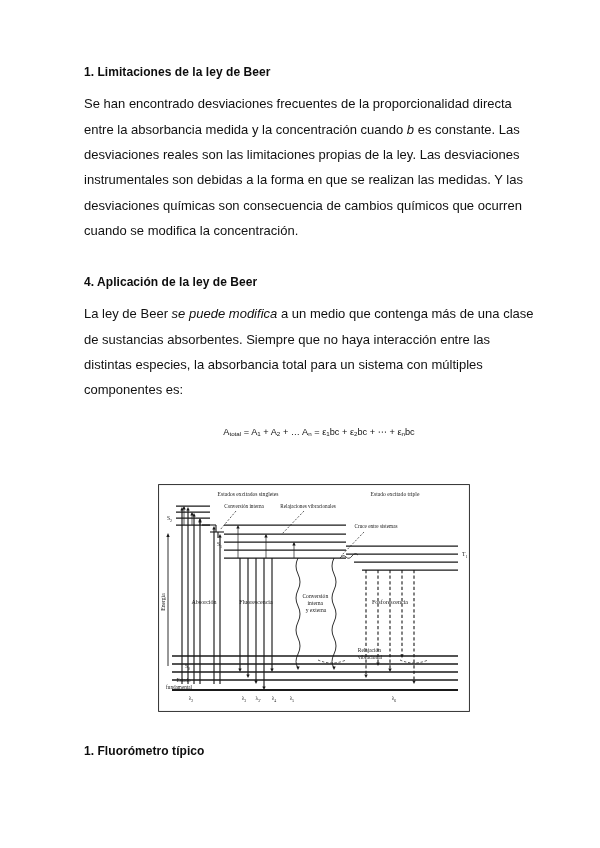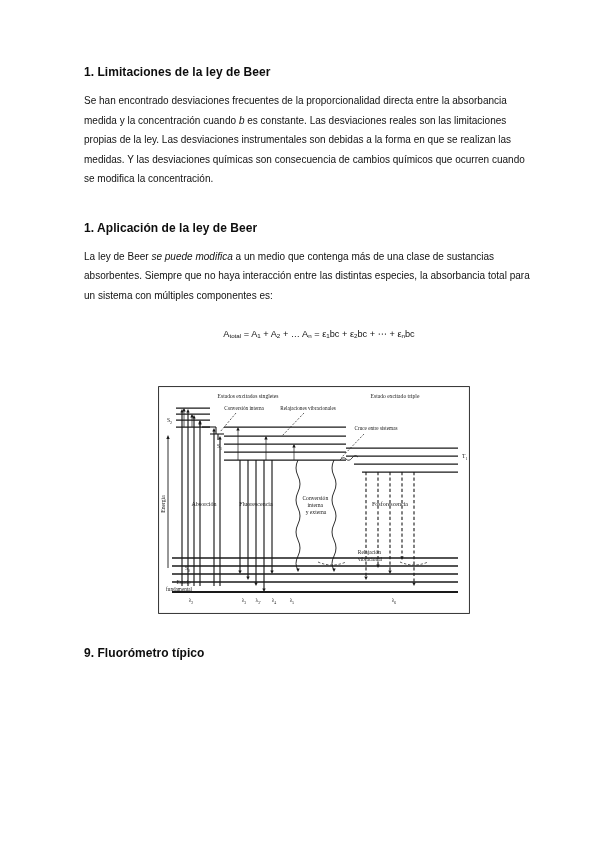--- a/index.html
+++ b/index.html
@@ -24,21 +24,21 @@
   }
   h2.section-heading {
     font-size: 12px;
     font-weight: bold;
     line-height: 1.35;
     margin: 0 0 11px 0;
     letter-spacing: 0.05px;
     color: #0d0d0d;
   }
   p.body-par {
-    font-size: 10px;
+    font-size: 13px;
     line-height: 1.95;
     margin: 0;
     text-align: left;
     color: #111111;
     letter-spacing: 0.01px;
   }
   p.body-par em { font-style: italic; }
   .block-gap-lg { height: 31px; }
   .block-gap-md { height: 22px; }
   .block-gap-sm { height: 13px; }
@@ -76,21 +76,21 @@
 
 <div class="page">
   <div class="content">
 
     <h2 class="section-heading">1. Limitaciones de la ley de Beer</h2>
 
     <p class="body-par"><span>Se han encontrado desviaciones frecuentes de la proporcionalidad directa entre la absorbancia medida y la concentración cuando </span><em>b</em><span> es constante. Las desviaciones reales son las limitaciones propias de la ley. Las desviaciones instrumentales son debidas a la forma en que se realizan las medidas. Y las desviaciones químicas son consecuencia de cambios químicos que ocurren cuando se modifica la concentración.</span></p>
 
     <div class="block-gap-lg"></div>
 
-    <h2 class="section-heading">1. Aplicación de la ley de Beer</h2>
+    <h2 class="section-heading">4. Aplicación de la ley de Beer</h2>
 
     <p class="body-par"><span>La ley de Beer </span><em>se puede modifica</em><span> a un medio que contenga más de una clase de sustancias absorbentes. Siempre que no haya interacción entre las distintas especies, la absorbancia total para un sistema con múltiples componentes es:</span></p>
 
     <div class="block-gap-md"></div>
 
     <p class="equation"><span><span>A</span><sub>total</sub></span>
       <span>=</span>
       <span><span>A</span><sub>1</sub></span>
       <span>+</span>
       <span><span>A</span><sub>2</sub></span>
@@ -290,16 +290,16 @@
             <text x="116" y="216"><tspan>λ</tspan><tspan dy="1.5" font-size="3.8">4</tspan></text>
             <text x="134" y="216"><tspan>λ</tspan><tspan dy="1.5" font-size="3.8">5</tspan></text>
             <text x="236" y="216"><tspan>λ</tspan><tspan dy="1.5" font-size="3.8">6</tspan></text>
           </g>
         </svg>
       </div>
     </div>
 
     <div class="block-gap-lg"></div>
 
-    <h2 class="section-heading">9. Fluorómetro típico</h2>
+    <h2 class="section-heading">1. Fluorómetro típico</h2>
 
   </div>
 </div>
 
 </body></html>

